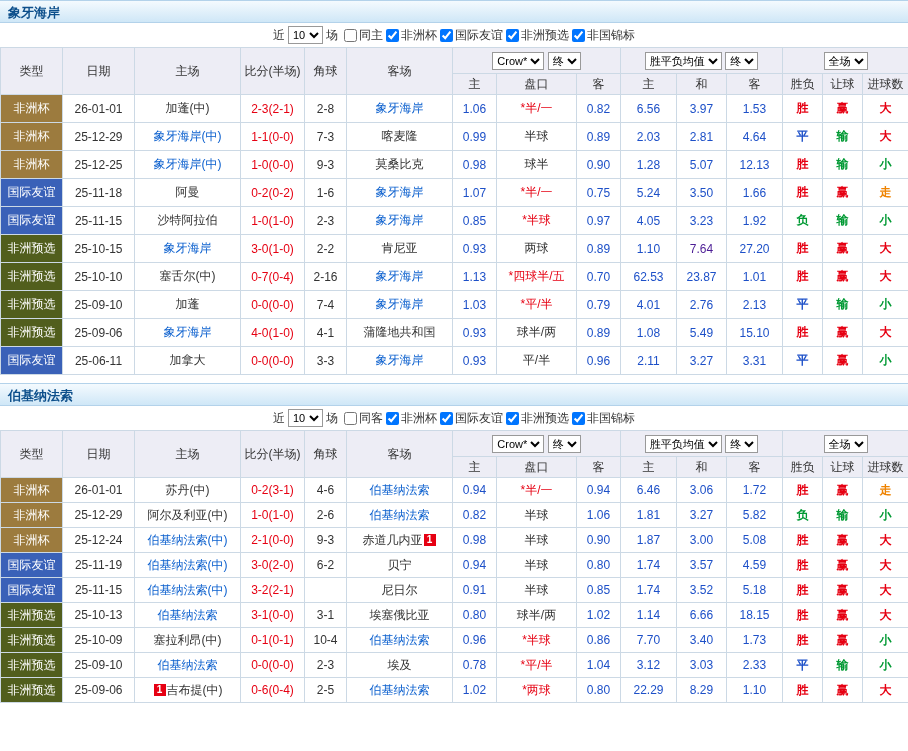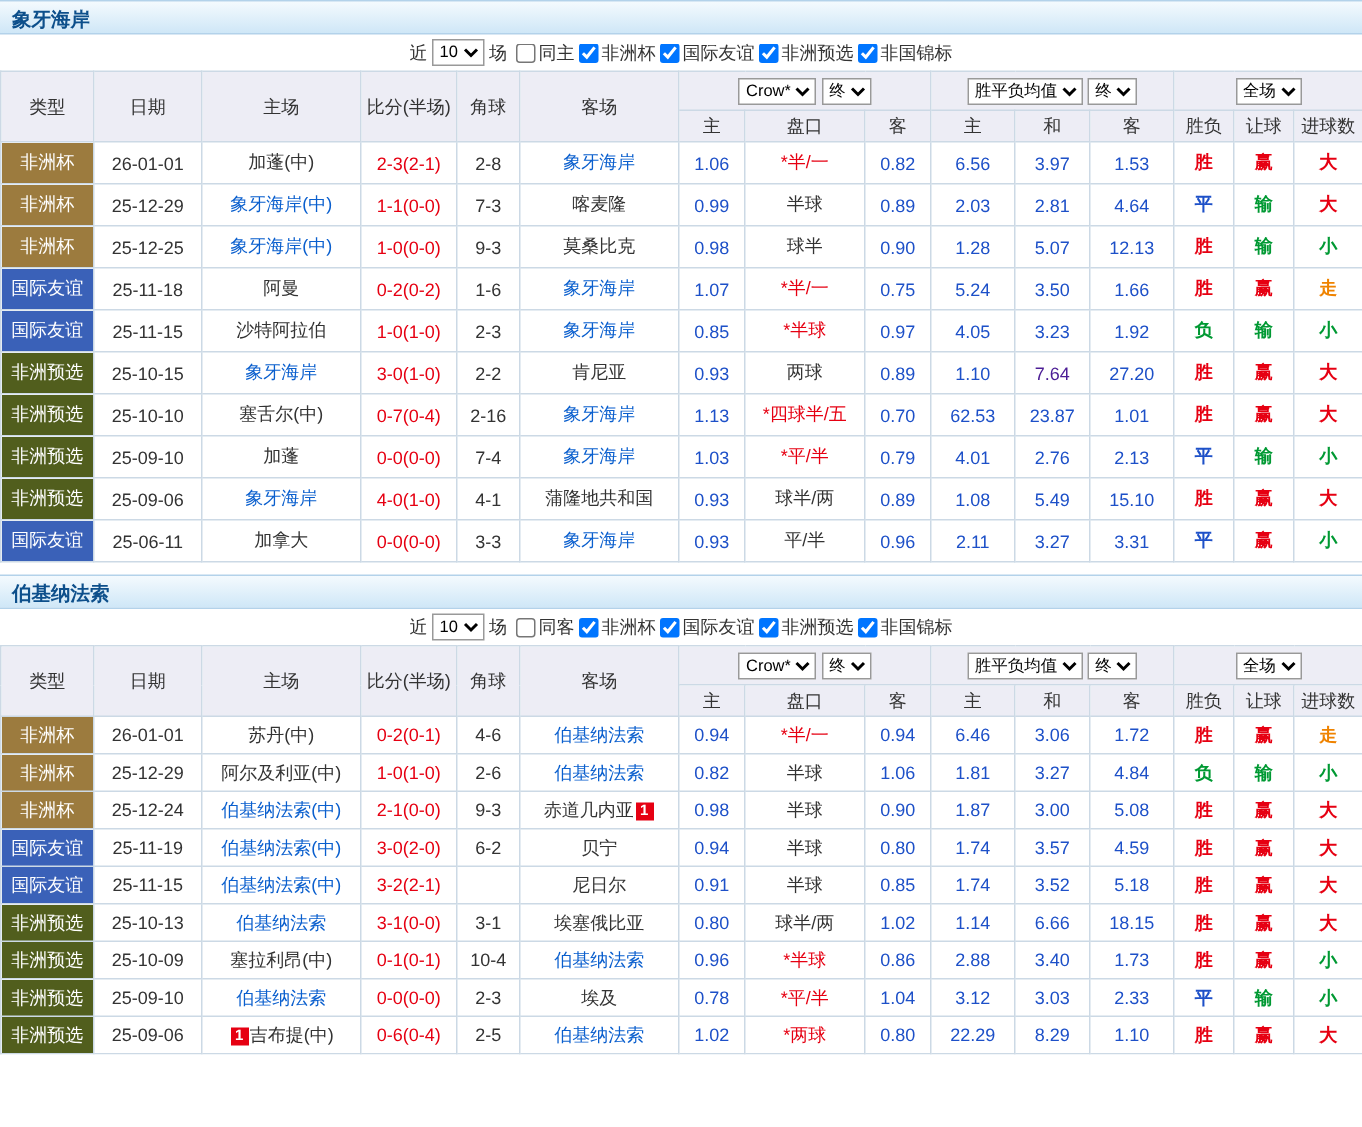--- a/index.html
+++ b/index.html
@@ -376,21 +376,21 @@
           <th>胜负</th>
           <th>让球</th>
           <th>进球数</th>
         </tr>
       </thead>
       <tbody id="tbody-1">
           <tr>
             <td class="type-cell" style="background: rgb(156, 123, 62);">非洲杯</td>
             <td>26-01-01</td>
             <td><span style="color: rgb(51, 51, 51);">苏丹(中)</span></td>
-            <td style="color: rgb(230, 0, 18);">0-2(0-1)</td>
+            <td style="color: rgb(230, 0, 18);">0-2(3-1)</td>
             <td>4-6</td>
             <td><span style="color: rgb(10, 95, 206);">伯基纳法索</span></td>
             <td style="color: rgb(29, 80, 200);">0.94</td>
             <td style="color: rgb(230, 0, 18);">*半/一</td>
             <td style="color: rgb(29, 80, 200);">0.94</td>
             <td style="color: rgb(29, 80, 200);">6.46</td>
             <td style="color: rgb(29, 80, 200);">3.06</td>
             <td style="color: rgb(29, 80, 200);">1.72</td>
             <td style="color: rgb(230, 0, 18); font-weight: bold;">胜</td>
             <td style="color: rgb(230, 0, 18); font-weight: bold;">赢</td>
@@ -401,21 +401,21 @@
             <td>25-12-29</td>
             <td><span style="color: rgb(51, 51, 51);">阿尔及利亚(中)</span></td>
             <td style="color: rgb(230, 0, 18);">1-0(1-0)</td>
             <td>2-6</td>
             <td><span style="color: rgb(10, 95, 206);">伯基纳法索</span></td>
             <td style="color: rgb(29, 80, 200);">0.82</td>
             <td style="color: rgb(51, 51, 51);">半球</td>
             <td style="color: rgb(29, 80, 200);">1.06</td>
             <td style="color: rgb(29, 80, 200);">1.81</td>
             <td style="color: rgb(29, 80, 200);">3.27</td>
-            <td style="color: rgb(29, 80, 200);">4.84</td>
+            <td style="color: rgb(29, 80, 200);">5.82</td>
             <td style="color: rgb(0, 153, 51); font-weight: bold;">负</td>
             <td style="color: rgb(0, 153, 51); font-weight: bold;">输</td>
             <td style="color: rgb(0, 153, 51); font-weight: bold;">小</td>
           </tr>
           <tr>
             <td class="type-cell" style="background: rgb(156, 123, 62);">非洲杯</td>
             <td>25-12-24</td>
             <td><span style="color: rgb(10, 95, 206);">伯基纳法索(中)</span></td>
             <td style="color: rgb(230, 0, 18);">2-1(0-0)</td>
             <td>9-3</td>
@@ -484,21 +484,21 @@
           <tr>
             <td class="type-cell" style="background: rgb(81, 94, 29);">非洲预选</td>
             <td>25-10-09</td>
             <td><span style="color: rgb(51, 51, 51);">塞拉利昂(中)</span></td>
             <td style="color: rgb(230, 0, 18);">0-1(0-1)</td>
             <td>10-4</td>
             <td><span style="color: rgb(10, 95, 206);">伯基纳法索</span></td>
             <td style="color: rgb(29, 80, 200);">0.96</td>
             <td style="color: rgb(230, 0, 18);">*半球</td>
             <td style="color: rgb(29, 80, 200);">0.86</td>
-            <td style="color: rgb(29, 80, 200);">2.88</td>
+            <td style="color: rgb(29, 80, 200);">7.70</td>
             <td style="color: rgb(29, 80, 200);">3.40</td>
             <td style="color: rgb(29, 80, 200);">1.73</td>
             <td style="color: rgb(230, 0, 18); font-weight: bold;">胜</td>
             <td style="color: rgb(230, 0, 18); font-weight: bold;">赢</td>
             <td style="color: rgb(0, 153, 51); font-weight: bold;">小</td>
           </tr>
           <tr>
             <td class="type-cell" style="background: rgb(81, 94, 29);">非洲预选</td>
             <td>25-09-10</td>
             <td><span style="color: rgb(10, 95, 206);">伯基纳法索</span></td>

